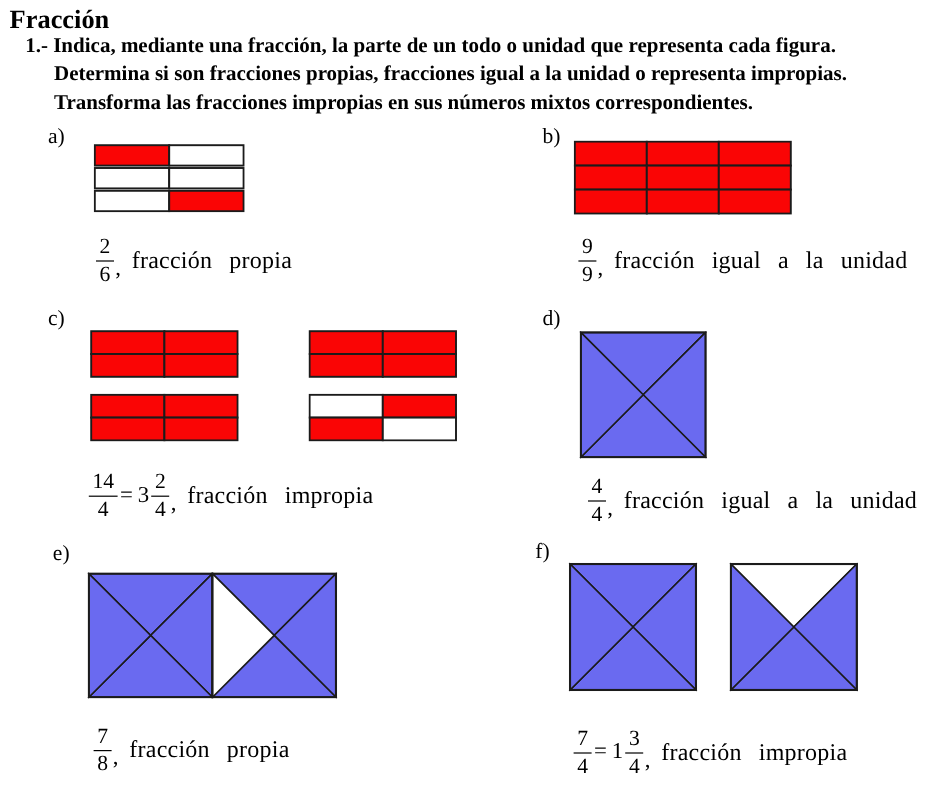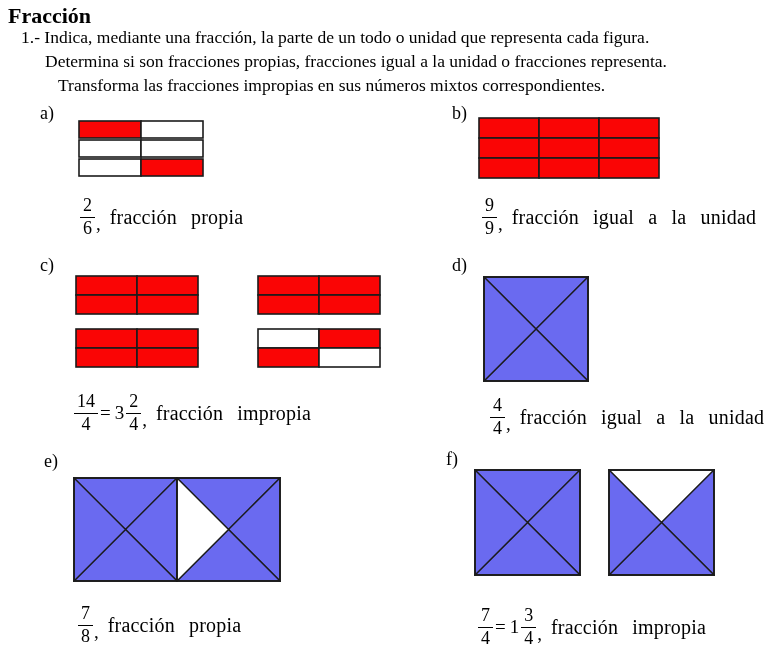--- a/index.html
+++ b/index.html
@@ -6,25 +6,25 @@
   body{
     width:779px;height:661px;background:#ffffff;color:#000;
     font-family:"Liberation Serif","DejaVu Serif",serif;
     position:relative;overflow:hidden;
   }
   .page-title{
     position:absolute;left:8px;top:3px;margin:0;
     font-size:22px;font-weight:bold;
   }
   .instr-line{
-    position:absolute;font-size:17.5px;white-space:nowrap;
+    position:absolute;font-size:17.5px;white-space:nowrap;font-weight:bold;
   }
   #instr1{left:21px;top:27px;}
   #instr2{left:45px;top:51px;}
-  #instr3{left:58px;top:75px;}
+  #instr3{left:45px;top:75px;}
   .item{position:absolute;}
   .itemlabel{position:absolute;font-size:18px;}
   .figures{position:absolute;left:0;top:0;width:100%;height:100%;}
   .figures svg{position:absolute;}
   .answer{
     position:absolute;display:flex;align-items:center;
     font-size:20px;white-space:nowrap;
   }
   .frac{
     display:inline-flex;flex-direction:column;align-items:center;
@@ -47,21 +47,21 @@
   #ans-c{left:38px;top:140px;}
   #ans-d{left:44px;top:144px;}
   #ans-e{left:42px;top:158px;}
   #ans-f{left:42px;top:160px;}
 </style>
 </head>
 <body>
 
 <h1 class="page-title">Fracción</h1>
 <div class="instr-line" id="instr1">1.- Indica, mediante una fracción, la parte de un todo o unidad que representa cada figura.</div>
-<div class="instr-line" id="instr2">Determina si son fracciones propias, fracciones igual a la unidad o fracciones representa.</div>
+<div class="instr-line" id="instr2">Determina si son fracciones propias, fracciones igual a la unidad o representa impropias.</div>
 <div class="instr-line" id="instr3">Transforma las fracciones impropias en sus números mixtos correspondientes.</div>
 
 <section class="item" id="item-a">
   <span class="itemlabel" style="left:4px;top:3px;">a)</span>
   <div class="figures">
       <svg width="126" height="57" style="left: 42px; top: 20px;">
         <rect x="1" y="1" width="62" height="17" fill="#fa0505" stroke="#1b1b1b" stroke-width="1.6"></rect>
         <rect x="63" y="1" width="62" height="17" fill="#ffffff" stroke="#1b1b1b" stroke-width="1.6"></rect>
         <rect x="1" y="20" width="62" height="17" fill="#ffffff" stroke="#1b1b1b" stroke-width="1.6"></rect>
         <rect x="63" y="20" width="62" height="17" fill="#ffffff" stroke="#1b1b1b" stroke-width="1.6"></rect>

